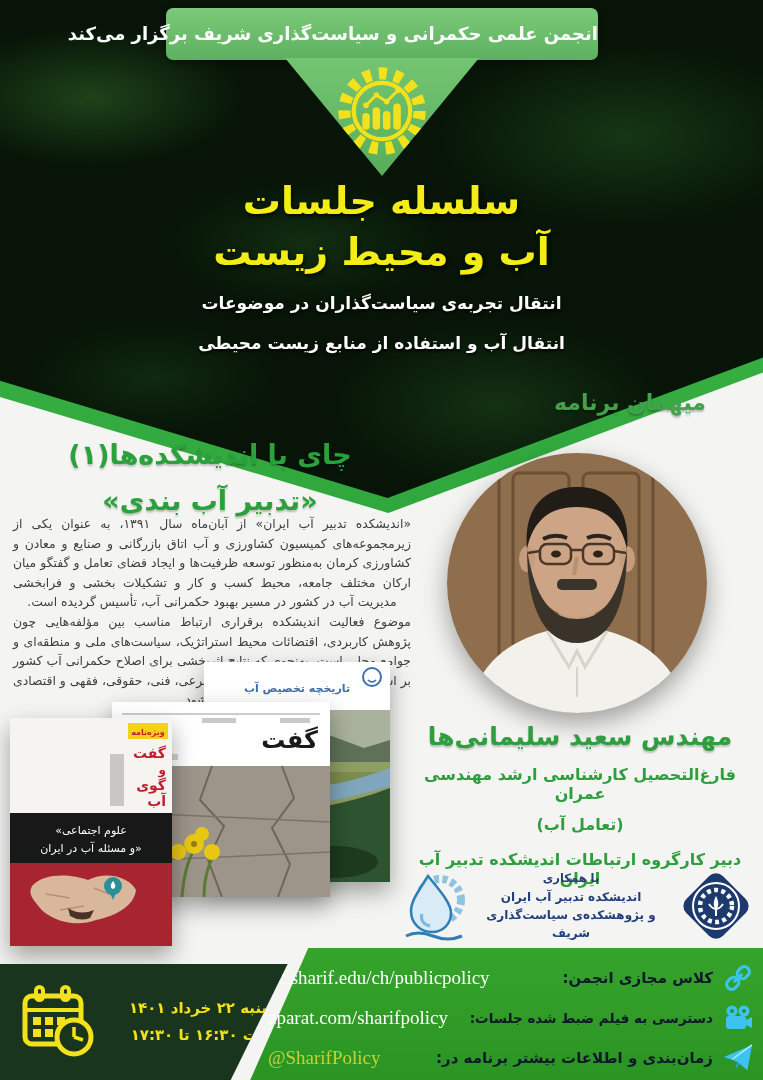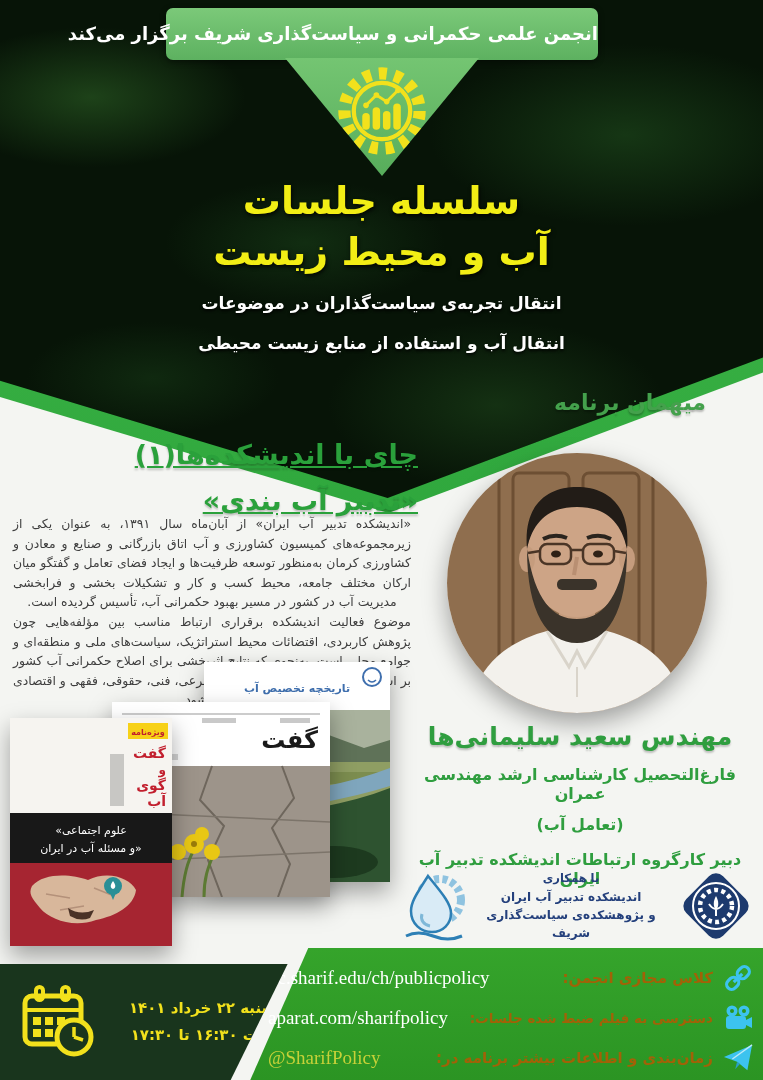--- a/index.html
+++ b/index.html
@@ -46,24 +46,23 @@
     text-shadow:1px 2px 4px rgba(0,0,0,.85);
   }
   .hero-sub{
     position:absolute;left:0;right:0;z-index:4;text-align:center;color:#ffffff;
     font-weight:bold;font-size:17px;text-shadow:0 2px 3px rgba(0,0,0,.85);
   }
   .hero-sub.l1{top:293px;}
   .hero-sub.l2{top:333px;}
   
   .session-heading{
-    position:absolute;left:26px;top:432px;width:392px;z-index:3;
+    position:absolute;left:14px;top:432px;width:392px;z-index:3;text-align:center;
     color:#2aa13b;font-weight:bold;font-size:27px;line-height:1.7;
     text-shadow:0 2px 2px rgba(0,0,0,.22);
-    text-decoration:underline;
   }
   .about{
     position:absolute;left:13px;top:514px;width:398px;z-index:3;color:#3e3e3e;
     font-size:12.4px;line-height:1.58;text-align:justify;text-align-last:center;
   }
   .about p{margin:0;}
   .about .note{text-align:center;margin-top:2px;}
   
   .cover{position:absolute;box-shadow:0 10px 22px rgba(0,0,0,.35);background:#fff;}
   .cover svg{display:block;}
@@ -99,21 +98,21 @@
   .footer-bar{
     position:absolute;left:0;top:948px;width:763px;height:132px;z-index:2;
     background:linear-gradient(180deg,#35a42b,#2b9423);
     clip-path:polygon(40.4% 0,100% 0,100% 100%,32.8% 100%);
   }
   .footer-rows{
     position:absolute;left:268px;right:10px;top:952px;z-index:4;
     display:flex;flex-direction:column;padding-top:6px;
   }
   .f-row{direction:rtl;display:flex;align-items:center;height:40px;column-gap:10px;}
-  .f-label{color:#a16207;font-weight:bold;font-size:15px;white-space:nowrap;}
+  .f-label{color:#0f172a;font-weight:bold;font-size:15px;white-space:nowrap;}
   .f-row.r2 .f-label{font-size:13.5px;}
   .f-value{
     direction:ltr;margin-right:auto;color:#ffffff;font-size:19px;
     font-family:"Liberation Serif","DejaVu Serif",serif;white-space:nowrap;
   }
   .f-row.r3 .f-value{color:#c6d138;}
   .f-icon{width:30px;height:30px;flex:0 0 30px;}
   .date-box{
     position:absolute;left:0;top:964px;width:292px;height:116px;z-index:5;
     background:#19351d;clip-path:polygon(0 0,98.5% 0,79% 100%,0 100%);

